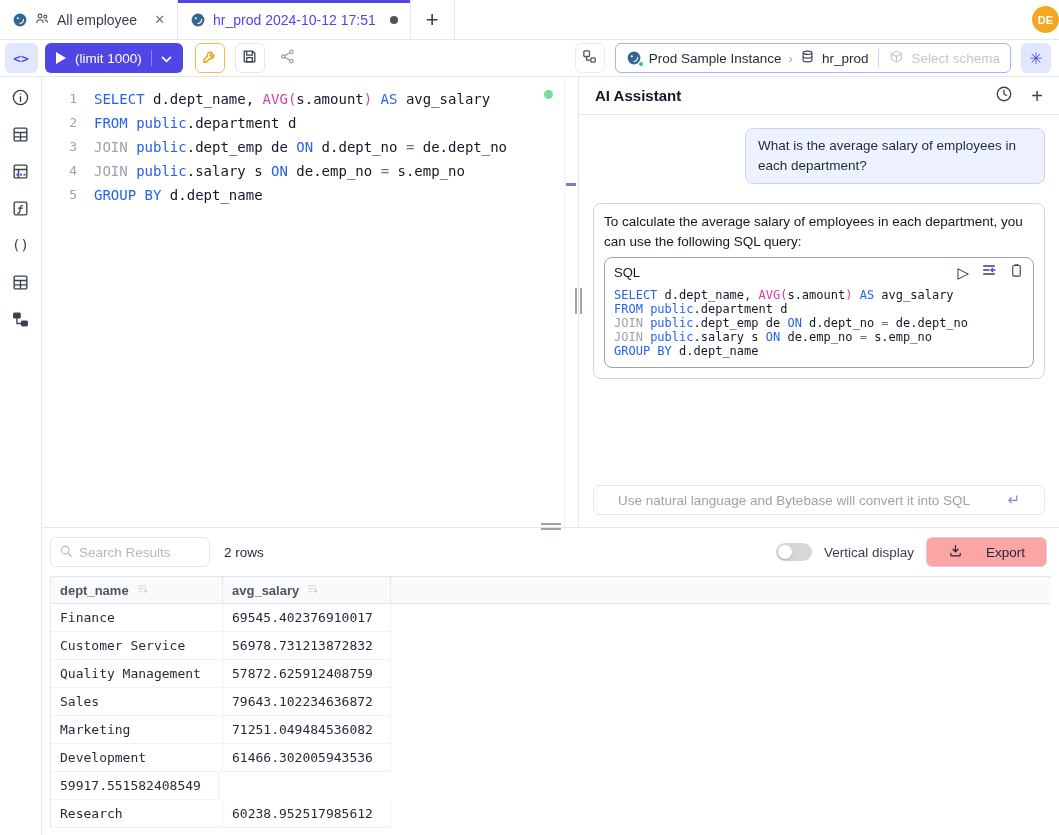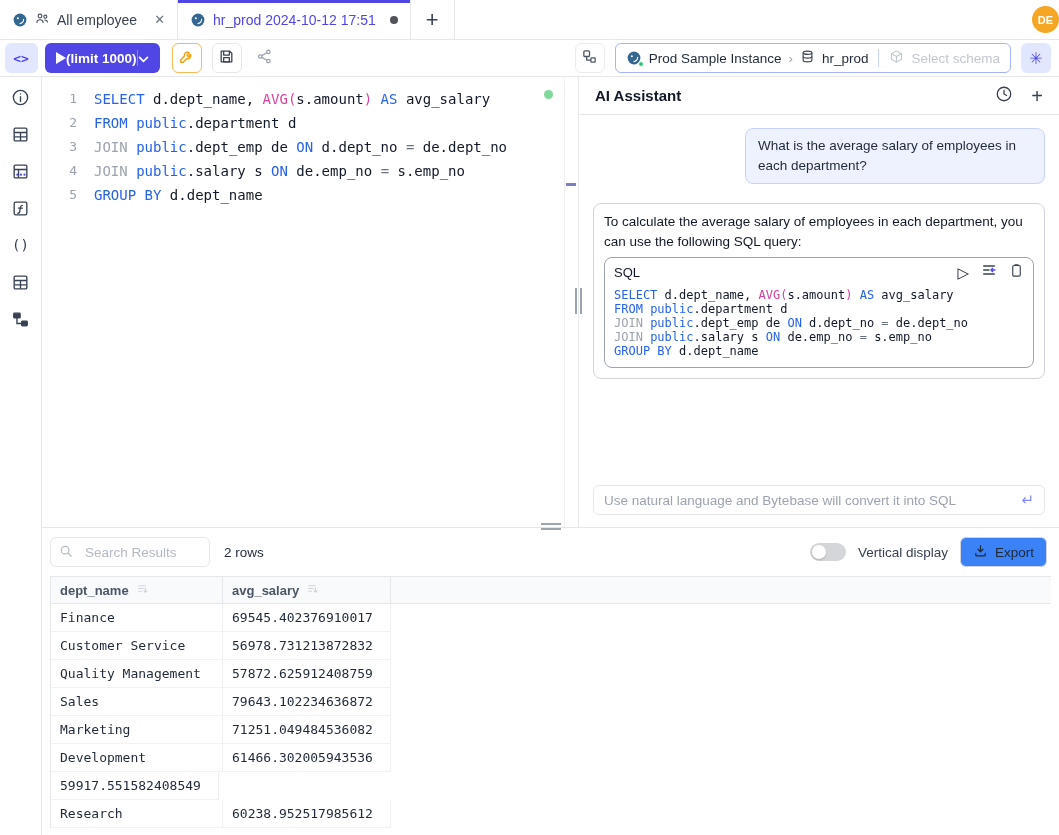--- a/index.html
+++ b/index.html
@@ -14,21 +14,21 @@
   .tab.active::before{content:"";position:absolute;top:0;left:0;right:0;height:3px;background:#4f46e5}
   .tab .close{color:#6b7280;font-size:13px;margin-left:10px}
   .dirty-dot{width:8px;height:8px;border-radius:50%;background:#52525b;margin-left:7px}
   .tab-add{width:44px;display:flex;align-items:center;justify-content:center;font-size:22px;font-weight:300;color:#374151;border-right:1px solid #e5e7eb;cursor:pointer}
   .avatar{margin-left:auto;align-self:center;width:27px;height:27px;border-radius:50%;background:#f5a623;color:#fff;font-weight:700;font-size:11px;display:flex;align-items:center;justify-content:center}
 
   
   .toolbar{height:37px;display:flex;align-items:center;border-bottom:1px solid #e5e7eb;background:#fff;flex:none}
   .sidebar-slot{width:42px;display:flex;justify-content:center;flex:none}
   .code-toggle{width:33px;height:30px;border-radius:6px;background:#e0e7ff;color:#4f46e5;font-family:"DejaVu Sans Mono",monospace;font-weight:700;font-size:13px;display:flex;align-items:center;justify-content:center;border:none;cursor:pointer}
-  .run-btn{height:30px;margin-left:3px;background:#4f46e5;border:none;border-radius:6px;color:#fff;display:flex;align-items:center;padding:0 11px;font-size:13.5px;font-weight:700;cursor:pointer}
+  .run-btn{height:30px;margin-left:3px;background:#4f46e5;border:none;border-radius:6px;color:#fff;display:flex;align-items:center;padding:0 11px;gap:9px;font-size:13.5px;font-weight:400;cursor:pointer}
   .run-btn .play{width:0;height:0;border-left:10px solid #fff;border-top:6px solid transparent;border-bottom:6px solid transparent}
   .run-btn .sep{width:1px;height:16px;background:rgba(255,255,255,.35)}
   .icon-btn{width:30px;height:30px;border-radius:6px;display:flex;align-items:center;justify-content:center;background:#fff;border:1px solid transparent;cursor:pointer;flex:none}
   .wrench-btn{border-color:#f7b955;margin-left:12px}
   .save-btn{border-color:#e5e7eb;margin-left:10px}
   .share-btn{margin-left:8px}
   .right-group{margin-left:auto;display:flex;align-items:center;gap:10px;padding-right:8px}
   .format-btn{border-color:#ececf0}
   .conn-pill{height:30px;border:1px solid #a5b4fc;border-radius:6px;display:flex;align-items:center;font-size:13.5px;background:#fff;overflow:hidden}
   .conn-main{display:flex;align-items:center;gap:7px;padding:0 10px;cursor:pointer;color:#1f2937}
@@ -67,39 +67,39 @@
   .bubble-row{display:flex;justify-content:flex-end}
   .user-bubble{max-width:300px;background:#eef2ff;border:1px solid #c7d2fe;border-radius:8px;padding:7px 12px;font-size:13.5px;line-height:20px;color:#1f2937}
   .ai-msg{margin-top:19px;border:1px solid #d1d5db;border-radius:8px;padding:8px 10px 10px;font-size:13.5px;line-height:20px;color:#111827}
   .code-block{margin-top:5px;border:1px solid #9ca3af;border-radius:8px;padding:4px 9px 9px}
   .code-head{display:flex;align-items:center;font-size:13px;color:#111827;height:22px}
   .code-head-icons{margin-left:auto;display:flex;gap:12px;align-items:center;color:#1f2937}
   .play-outline{font-size:15px;cursor:pointer;color:#111827}
   .ai-code{font-family:"DejaVu Sans Mono",monospace;font-size:12px;line-height:14px;padding-top:4px}
   .ai-code .code-line{height:14px;line-height:14px}
   .ai-spacer{flex:1}
-  .ai-input-row{margin:0 14px 12px;height:30px;border:1px solid #e5e7eb;border-radius:6px;display:flex;align-items:center;padding:0 10px;flex:none}
+  .ai-input-row{margin:0 14px 12px;height:30px;border:1px solid #e5e7eb;border-radius:6px;display:flex;align-items:center;padding:0 24px;flex:none}
   .ai-input-row input{flex:1;border:none;outline:none;font-size:13.5px;font-family:"Liberation Sans",sans-serif;color:#1f2937;background:transparent}
   .ai-input-row input::placeholder{color:#9ca3af}
   .enter-icon{color:#818cf8;font-size:15px}
 
   
   .results{flex:1;border-top:1px solid #e5e7eb;position:relative;display:flex;flex-direction:column;background:#fff;min-height:0}
   .h-handle{position:absolute;top:-5px;left:calc(50% - 10px);display:flex;flex-direction:column;gap:3px}
   .h-handle i{display:block;width:20px;height:2px;background:#9ca3af}
   .res-toolbar{height:48px;display:flex;align-items:center;padding:0 8px;flex:none}
-  .search-box{width:160px;height:30px;border:1px solid #e5e7eb;border-radius:6px;display:flex;align-items:center;padding:0 8px;gap:12px;background:#fff}
+  .search-box{width:160px;height:30px;border:1px solid #e5e7eb;border-radius:6px;display:flex;align-items:center;padding:0 8px;gap:6px;background:#fff}
   .search-box input{flex:1;min-width:0;border:none;outline:none;font-size:13.5px;font-family:"Liberation Sans",sans-serif;color:#374151;background:transparent}
   .search-box input::placeholder{color:#b3b9c2}
   .rows-count{margin-left:14px;font-size:13.5px;color:#1f2937}
   .res-right{margin-left:auto;display:flex;align-items:center;gap:12px;padding-right:4px}
   .toggle{width:36px;height:18px;border-radius:9px;background:#d4d6da;position:relative;cursor:pointer}
   .toggle-knob{position:absolute;left:2px;top:2px;width:14px;height:14px;border-radius:50%;background:#fff;box-shadow:0 1px 2px rgba(0,0,0,.2)}
   .toggle-label{font-size:13.5px;color:#374151}
-  .export-btn{height:30px;border:1px solid #d1d5db;border-radius:6px;background:#3b82f6;display:flex;align-items:center;gap:7px;padding:0 12px;font-size:13.5px;color:#1f2937;cursor:pointer}
+  .export-btn{height:30px;border:1px solid #d1d5db;border-radius:6px;background:#fca5a5;display:flex;align-items:center;gap:23px;padding:0 21px;font-size:13.5px;color:#1f2937;cursor:pointer}
   .table{margin:0 8px;border-left:1px solid #e5e7eb}
   .t-head{display:flex;height:28px;background:#f8fafc;border-top:1px solid #e5e7eb;border-bottom:1px solid #e5e7eb;align-items:stretch}
   .th{display:flex;align-items:center;gap:7px;padding:0 9px;font-size:13px;font-weight:700;color:#4b5563;border-right:1px solid #e5e7eb;cursor:pointer}
   .th1{width:172px}.th2{width:168px}
   .th-fill{flex:1}
   .t-row{display:flex;height:28px;align-items:stretch;font-family:"DejaVu Sans Mono",monospace;font-size:13px;color:#1f2937}
   .td{display:flex;align-items:center;padding:0 9px;border-right:1px solid #edeff2;border-bottom:1px solid #f1f2f4}
   .td1{width:172px}.td2{width:168px}
 </style>
 </head>

